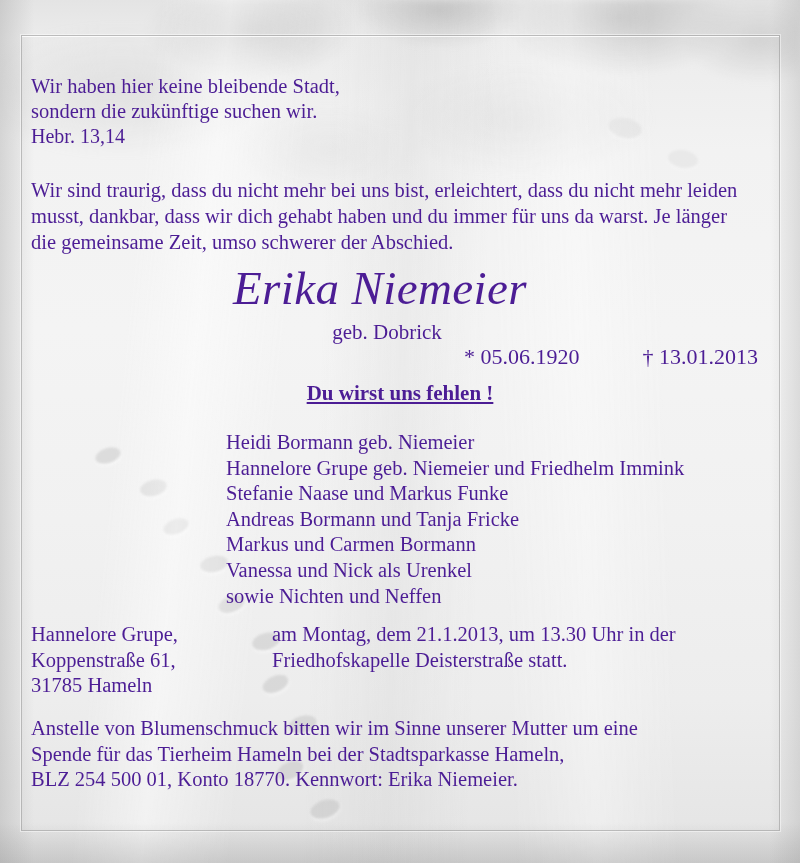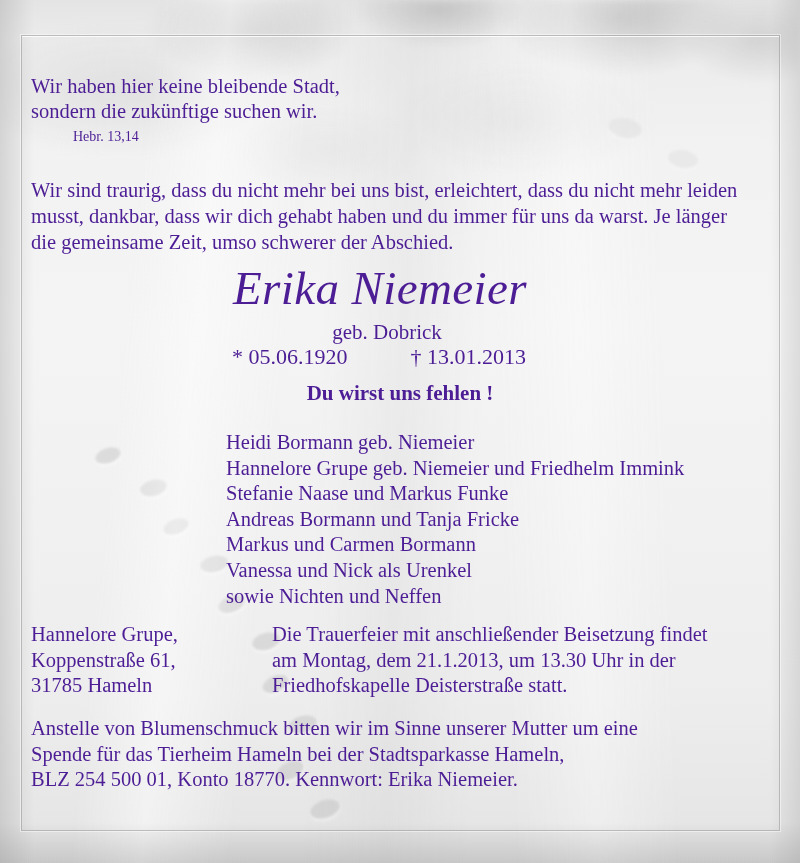--- a/index.html
+++ b/index.html
@@ -104,21 +104,21 @@
     inset: 0;
   }
 
   .verse {
     position: absolute;
     left: 31px;
     top: 74px;
     line-height: 25px;
     font-size: 20.5px;
   }
-  .verse .ref { font-size: 14px; margin-left: 42px; }
+  .verse .ref { font-size: 20px; }
 
   .lede {
     position: absolute;
     left: 31px;
     top: 177px;
     width: 724px;
     font-size: 20.5px;
     line-height: 26px;
   }
 
@@ -147,38 +147,39 @@
     font-size: 21px;
     line-height: 25px;
     margin-left: 8px;
   }
 
   .dates {
     position: absolute;
     left: 0;
     top: 344px;
     width: 800px;
-    text-align: center;
+    text-align: right;
     padding-right: 42px;
     box-sizing: border-box;
     font-size: 22px;
     line-height: 26px;
   }
   .dates .gap { display: inline-block; width: 52px; }
 
   .farewell {
     position: absolute;
     left: 0;
     top: 380px;
     width: 800px;
     text-align: center;
     box-sizing: border-box;
     font-size: 21px;
     line-height: 26px;
     font-weight: bold;
+    text-decoration: underline;
   }
 
   .mourners {
     position: absolute;
     left: 226px;
     top: 430px;
     font-size: 20.5px;
     line-height: 25.6px;
   }
   .mourners div { white-space: nowrap; }
@@ -270,21 +271,20 @@
       <div>sowie Nichten und Neffen</div>
     </div>
 
     <div class="contact">
       <div>Hannelore Grupe,</div>
       <div>Koppenstraße 61,</div>
       <div>31785 Hameln</div>
     </div>
 
     <div class="service">
-      <div>Die Trauerfeier mit anschließender Beisetzung findet</div>
       <div>am Montag, dem 21.1.2013, um 13.30 Uhr in der</div>
       <div>Friedhofskapelle Deisterstraße statt.</div>
     </div>
 
     <div class="donation">
       <div>Anstelle von Blumenschmuck bitten wir im Sinne unserer Mutter um eine</div>
       <div>Spende für das Tierheim Hameln bei der Stadtsparkasse Hameln,</div>
       <div>BLZ 254 500 01, Konto 18770. Kennwort: Erika Niemeier.</div>
     </div>
 

